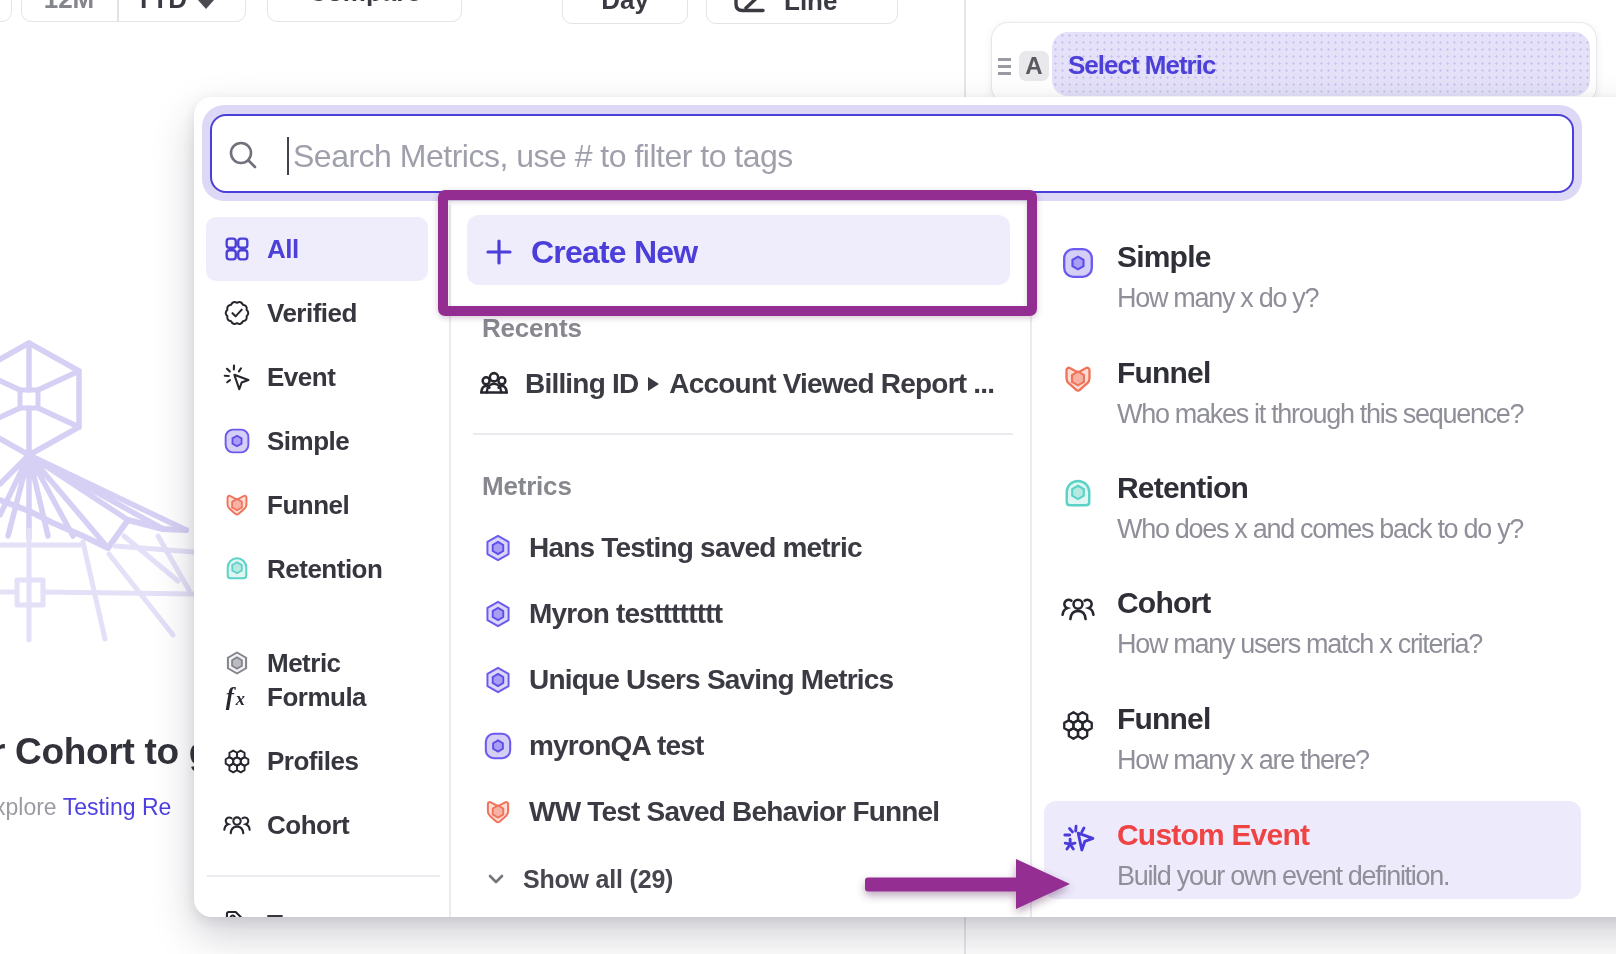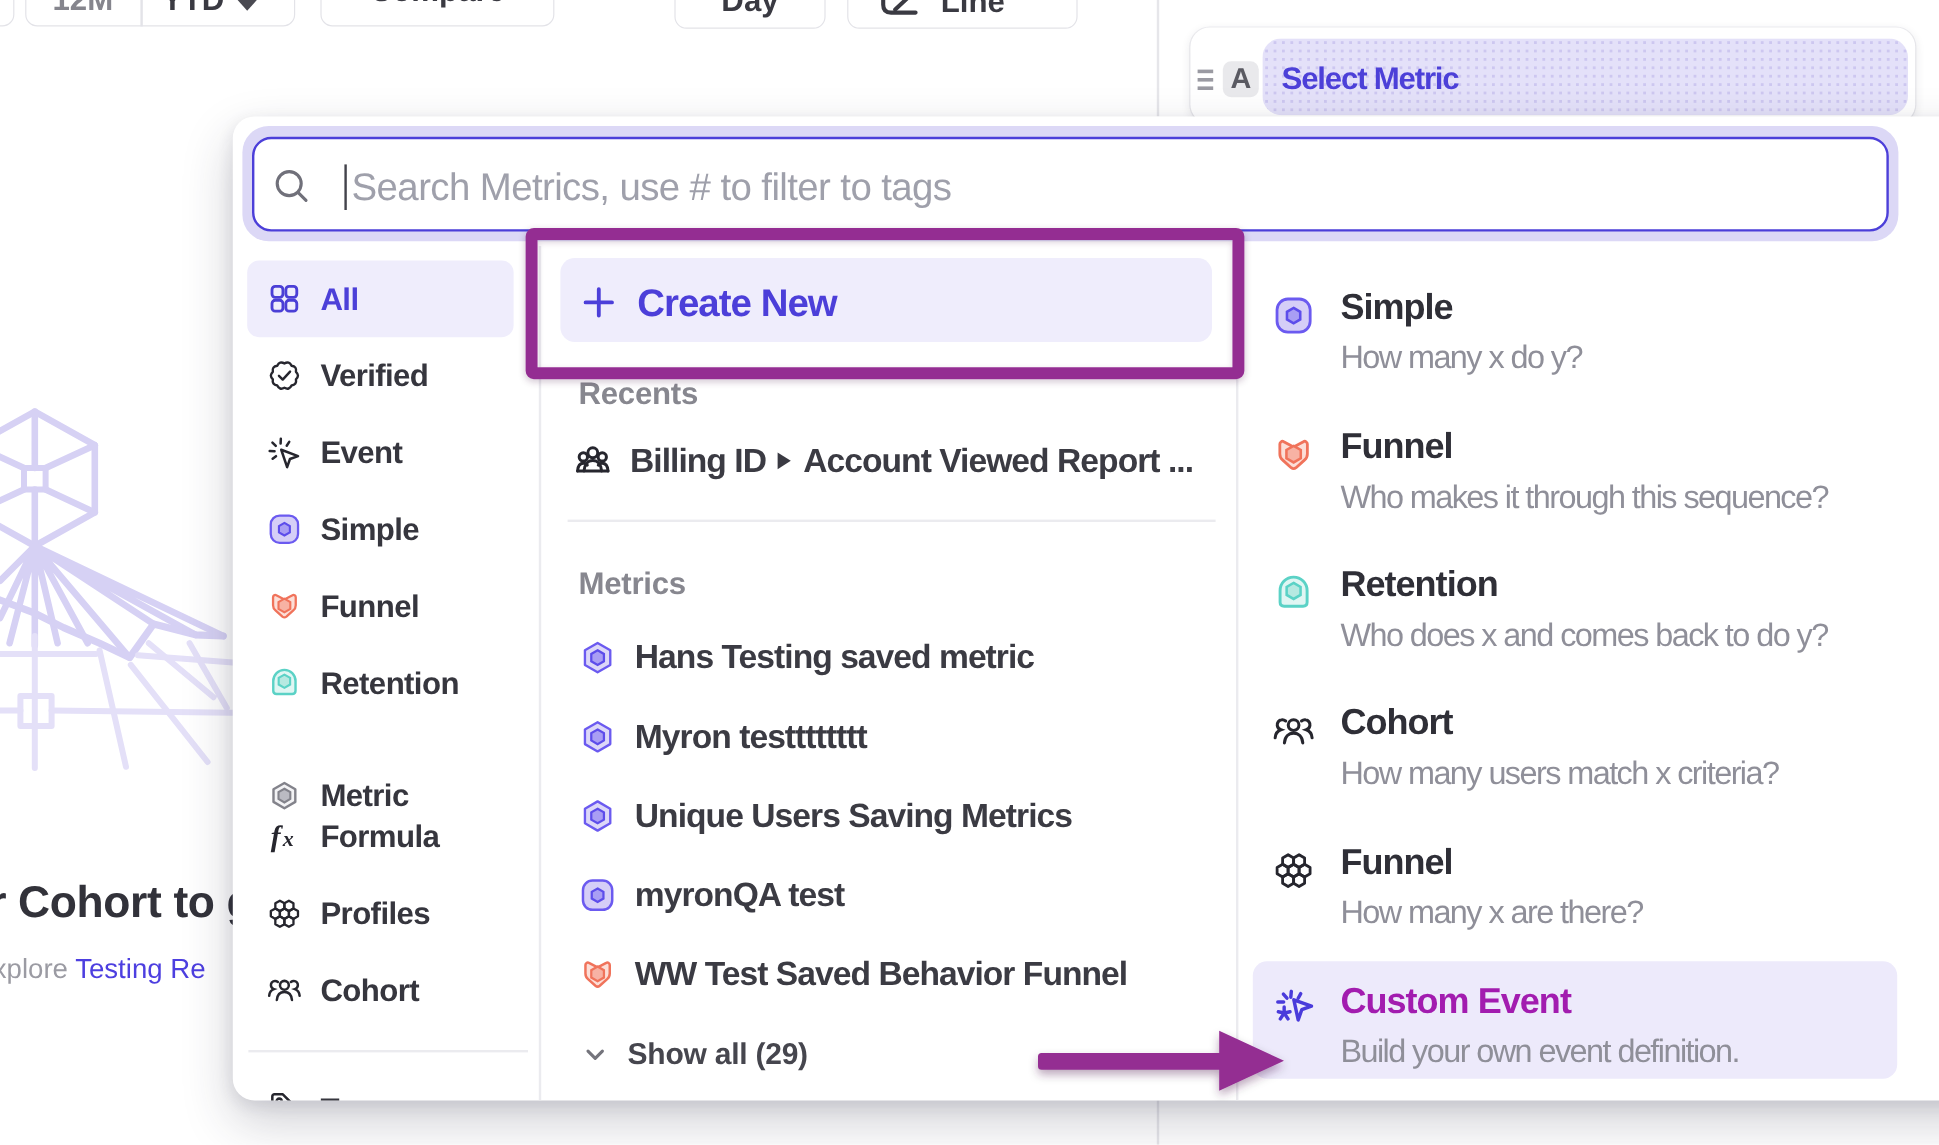--- a/index.html
+++ b/index.html
@@ -313,21 +313,21 @@
           <path d="M8,4.2 L10.8,7.4"></path>
           <path d="M21.6,3.8 L19.6,7.4"></path>
           <path d="M3.6,10.4 L8.2,10.4"></path>
           <path d="M8.6,19 L8.6,14.2"></path>
           <path d="M8.6,19 L4,18"></path>
           <path d="M8.6,19 L13.2,18"></path>
           <path d="M8.6,19 L5.6,23.6"></path>
           <path d="M8.6,19 L11.6,23.6"></path>
         </g>
       </svg>
-      <div class="ttl" style="white-space:nowrap;color:#a21caf">Custom Event</div>
+      <div class="ttl" style="white-space:nowrap;color:#ef4444">Custom Event</div>
       <div class="dsc">Build your own event definition.</div>
     </div>
 </div>
 
 <div class="abs" style="left:438px;top:190px;width:599px;height:126px;border:10.5px solid #942D92;border-radius:7px;box-shadow:0 2px 6px rgba(60,10,60,.22), inset 0 2px 5px rgba(60,10,60,.18)"></div>
 <svg class="abs" style="left:856px;top:850px" width="220" height="68" viewBox="0 0 220 68">
     <g filter="url(#ash)">
       <path d="M12,27.5 L160,27.5 L160,9 L214,34 L160,59 L160,41.5 L12,41.5 Q9,41.5 9,38.5 L9,30.5 Q9,27.5 12,27.5 Z" fill="#942D92"></path>
     </g>
     <defs>

